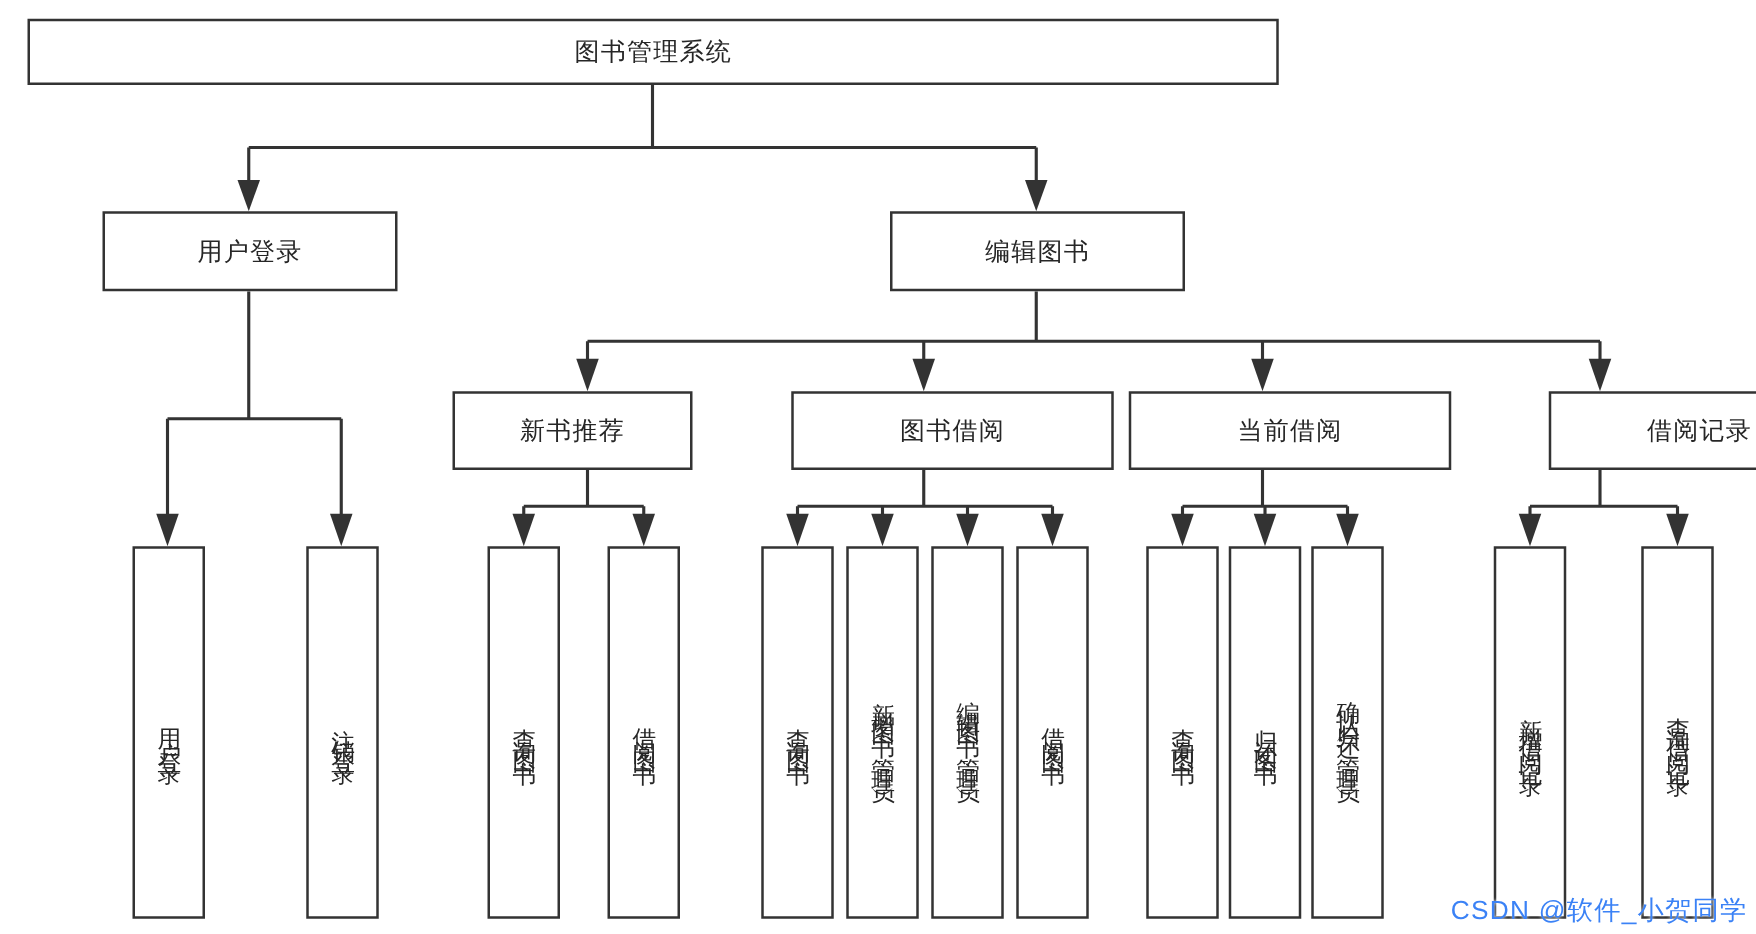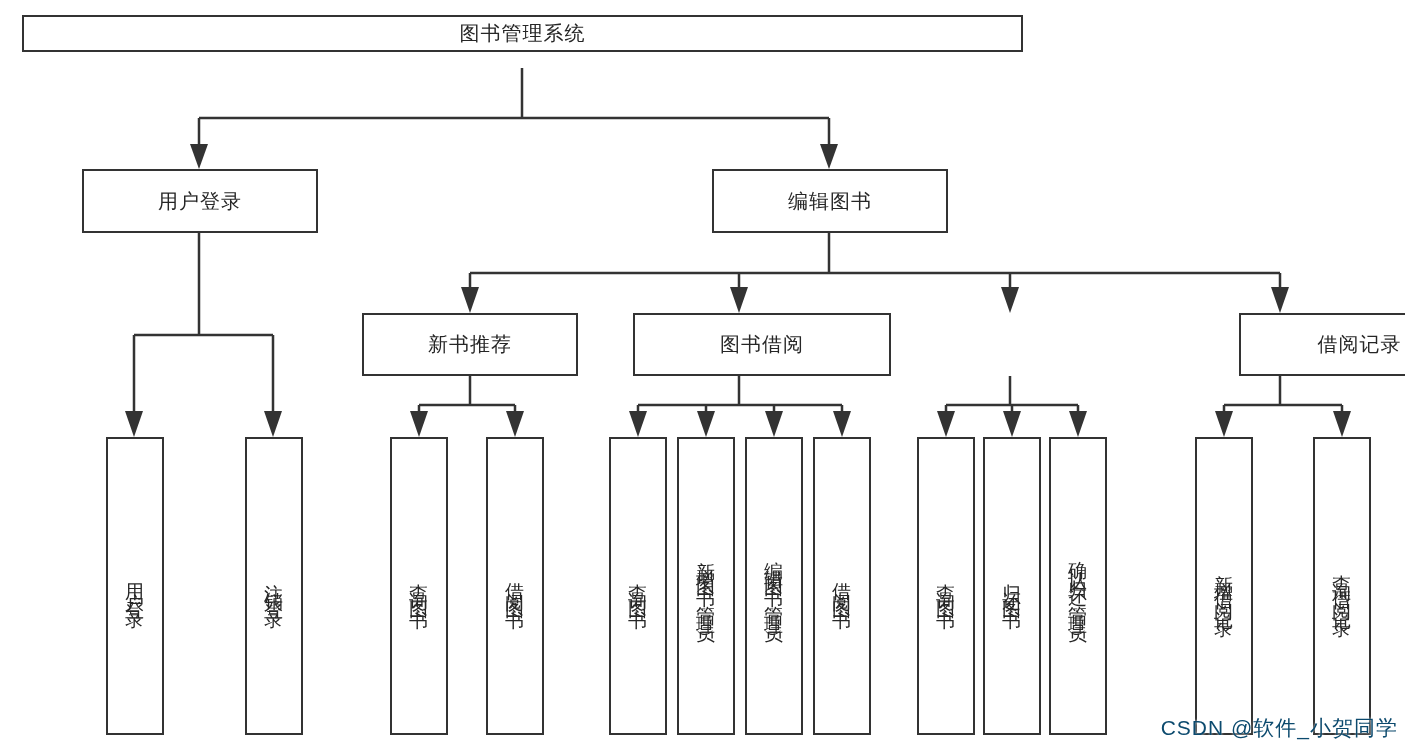--- a/index.html
+++ b/index.html
@@ -30,21 +30,21 @@
     white-space:normal;
   }
   .lvl2{width:236px;height:64px;top:169px;}
   .lvl3{height:63px;top:313px;width:258px;}
   .leaf{width:58px;height:298px;top:437px;}
   #watermark{
     position:absolute;
     right:7px;
     bottom:5px;
     font-size:21px;
-    color:#0c4a6e;
+    color:#3b82f6;
     text-shadow:0 0 3px #ffffff;
     letter-spacing:1px;
     z-index:5;
     white-space:nowrap;
   }
 </style>
 </head>
 <body>
 
 <div id="stage">
@@ -75,36 +75,39 @@
       <polygon points="765,411 783,411 774,437"></polygon>
       <polygon points="833,411 851,411 842,437"></polygon>
       <polygon points="937,411 955,411 946,437"></polygon>
       <polygon points="1003,411 1021,411 1012,437"></polygon>
       <polygon points="1069,411 1087,411 1078,437"></polygon>
       <polygon points="1215,411 1233,411 1224,437"></polygon>
       <polygon points="1333,411 1351,411 1342,437"></polygon>
     </g>
   </svg>
 
-  <div class="box h" style="left:22px;top:15px;width:1001px;height:37px">
+  <div class="box h" style="left:22px;top:15px;width:1001px;height:53px">
     <span>图书管理系统</span>
   </div>
 
   <div class="box h lvl2" style="left:82px">
     <span>用户登录</span>
   </div>
   <div class="box h lvl2" style="left:712px">
     <span>编辑图书</span>
   </div>
 
-  <div class="box h lvl3" style="left:362px;width:216px">
+  <div class="box h lvl3" style="left:362px;width:192px">
     <span>新书推荐</span>
   </div>
   <div class="box h lvl3" style="left:633px">
     <span>图书借阅</span>
+  </div>
+  <div class="box h lvl3" style="left:903px">
+    <span>当前借阅</span>
   </div>
   <div class="box h lvl3" style="left:1239px;width:241px">
     <span>借阅记录</span>
   </div>
 
   <div class="box v leaf" style="left:106px">
     <span>用户登录</span>
   </div>
   <div class="box v leaf" style="left:245px">
     <span>注销登录</span>

